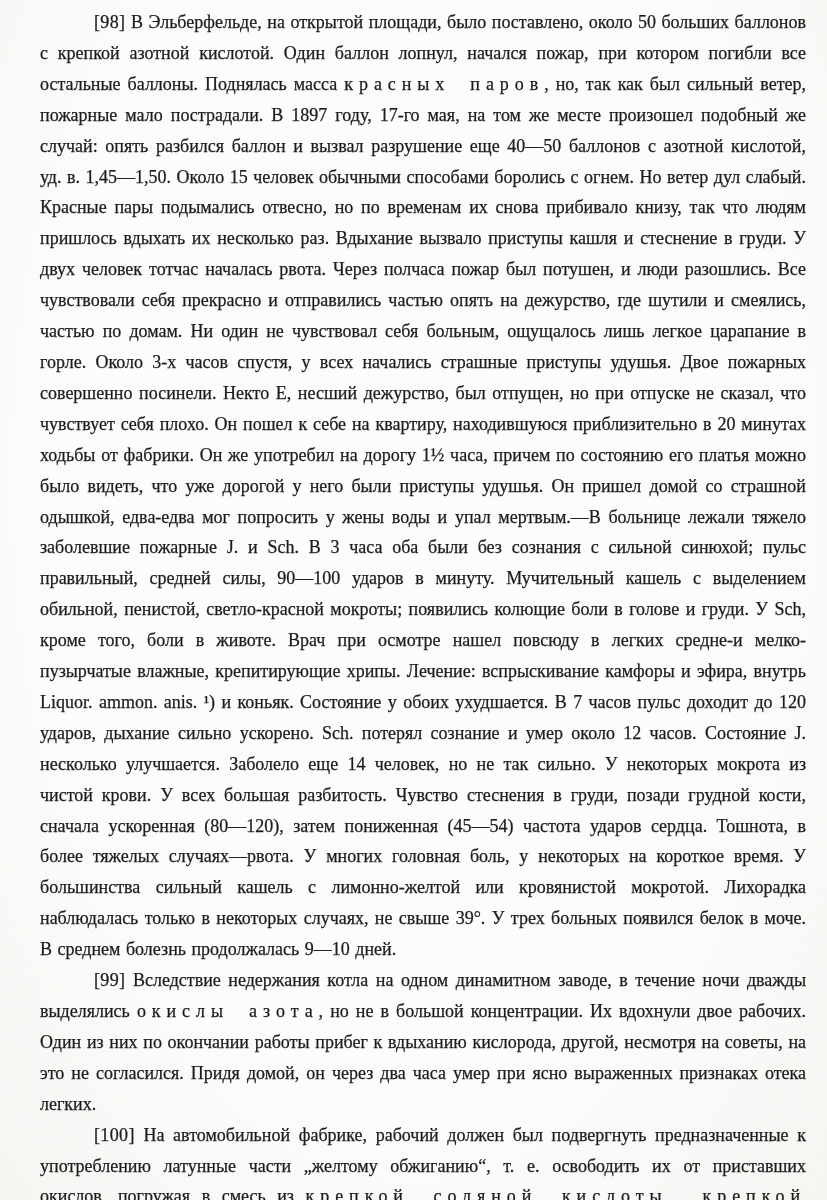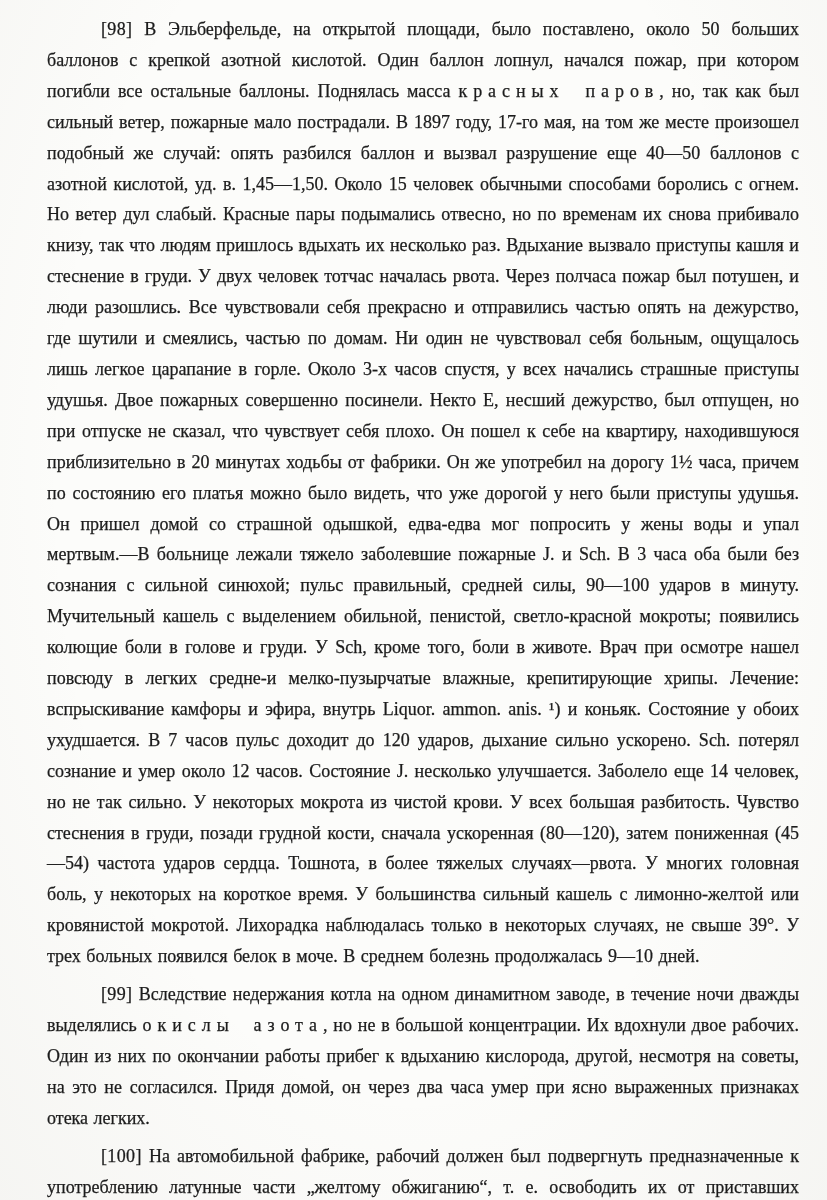--- a/index.html
+++ b/index.html
@@ -27,21 +27,21 @@
     width: 766px;
     font-family: "Liberation Serif", "DejaVu Serif", serif;
     font-size: 18px;
     line-height: 30.9px;
     color: #1c1c1c;
     text-align: justify;
     -webkit-text-stroke: 0.25px #1c1c1c;
     text-rendering: optimizeLegibility;
   }
   .para {
-    margin: 7px;
+    margin: 0;
     padding: 0;
     text-indent: 54px;
     word-spacing: 1px;
   }
   .spaced {
     letter-spacing: 0.33em;
     word-spacing: 0.45em;
   }
   .pnum {
     letter-spacing: 0.02em;

